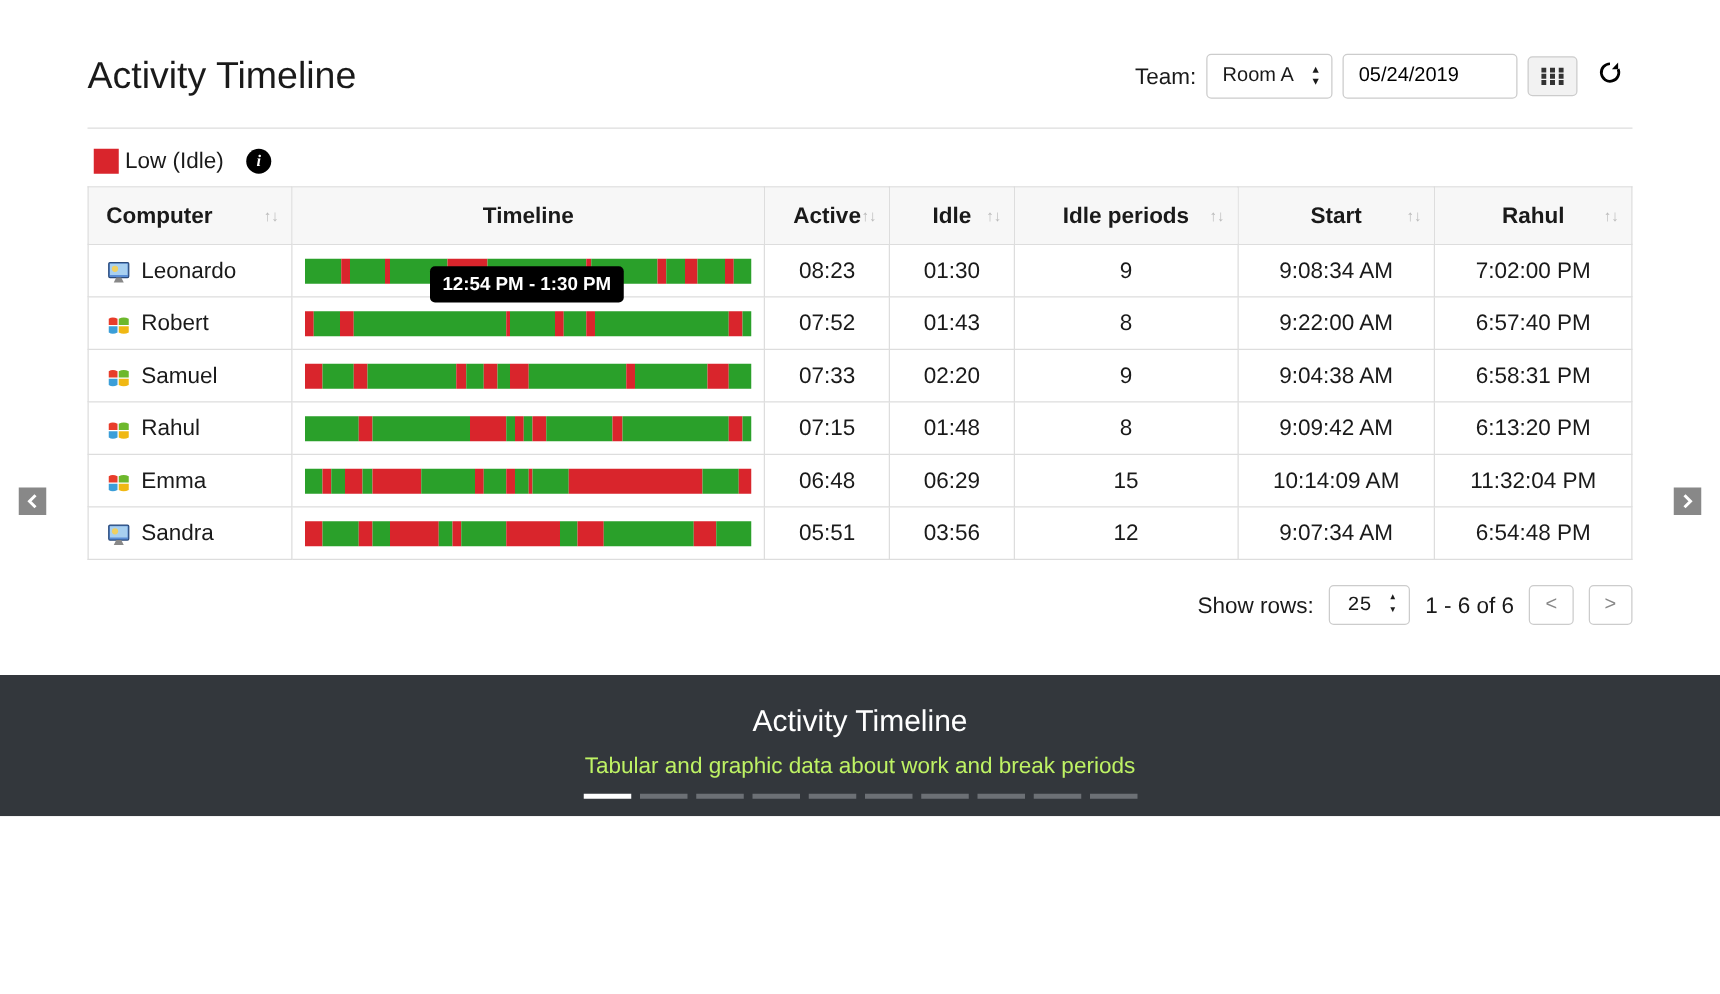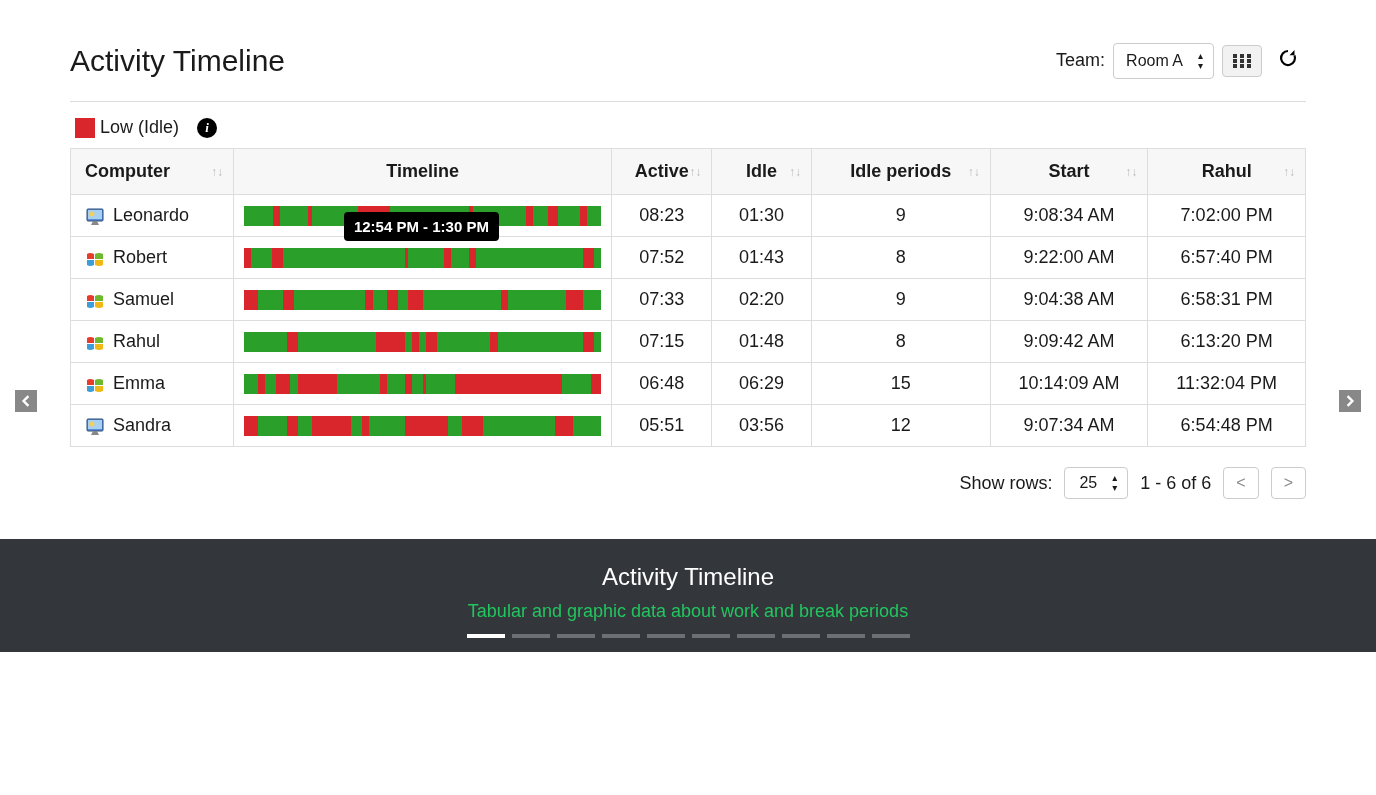--- a/index.html
+++ b/index.html
@@ -35,21 +35,21 @@
   .seg.g { background: #2aa02a; }
   .seg.r { background: #d9252c; }
   .tooltip { position: absolute; top: -36px; left: 100px; background: #000; color: #fff; font-size: 15px; font-weight: 600; padding: 6px 10px; border-radius: 4px; white-space: nowrap; z-index: 5; }
   .footer-row { display: flex; justify-content: flex-end; align-items: center; gap: 12px; margin-top: 20px; font-size: 18px; }
   .page-btn { border: 1px solid #ccc; border-radius: 4px; padding: 6px 12px; background: #fff; cursor: pointer; color: #888; font-size: 16px; }
   .side-arrow { position: absolute; top: 390px; width: 22px; height: 22px; background: #888; color: #fff; display: flex; align-items: center; justify-content: center; cursor: pointer; }
   .side-left { left: 15px; }
   .side-right { right: 15px; }
   .caption-bar { background: #33373c; width: 1376px; padding: 24px 0 14px 0; text-align: center; color: #fff; }
   .caption-title { font-size: 24px; font-weight: 400; margin-bottom: 10px; }
-  .caption-sub { font-size: 18px; color: #22c55e; margin-bottom: 12px; }
+  .caption-sub { font-size: 18px; color: #bef264; margin-bottom: 12px; }
   .dots { display: flex; gap: 7px; justify-content: center; }
   .dot { width: 38px; height: 4px; background: #6c7075; }
   .dot.active { background: #fff; }
   .col-computer { width: 155px; }
   .col-timeline { width: 360px; }
   .col-active { width: 95px; }
   .col-idle { width: 95px; }
   .col-periods { width: 170px; }
   .col-start { width: 150px; }
   .col-finish { width: 150px; }
@@ -71,20 +71,21 @@
   </div>
 
   <div class="header">
     <h1 class="title">Activity Timeline</h1>
     <div class="controls">
       <span class="label">Team:</span>
       <div class="select">
         <span>Room A</span>
         <span class="select-caret">▴<br>▾</span>
       </div>
+      <input class="date-input" value="05/24/2019" style="">
       <button class="icon-btn">
         <svg width="18" height="14" viewBox="0 0 18 14">
           <rect x="0" y="0" width="4" height="4" fill="#333"></rect>
             <rect x="7" y="0" width="4" height="4" fill="#333"></rect>
             <rect x="14" y="0" width="4" height="4" fill="#333"></rect>
           <rect x="0" y="5" width="4" height="4" fill="#333"></rect>
             <rect x="7" y="5" width="4" height="4" fill="#333"></rect>
             <rect x="14" y="5" width="4" height="4" fill="#333"></rect>
           <rect x="0" y="10" width="4" height="4" fill="#333"></rect>
             <rect x="7" y="10" width="4" height="4" fill="#333"></rect>
@@ -307,21 +308,21 @@
     <td>03:56</td>
     <td>12</td>
     <td>9:07:34 AM</td>
     <td>6:54:48 PM</td>
         </tr>
       </tbody>
   </table>
 
   <div class="footer-row">
     <span>Show rows:</span>
-    <div class="select" style="padding:6px 30px 6px 14px;">
+    <div class="select" style="padding:6px 30px 6px 14px;font-family:Liberation Mono, monospace;">
       <span>25</span>
       <span class="select-caret">▴<br>▾</span>
     </div>
     <span>1 - 6 of 6</span>
     <button class="page-btn">&lt;</button>
     <button class="page-btn">&gt;</button>
   </div>
 
 </div>
 

